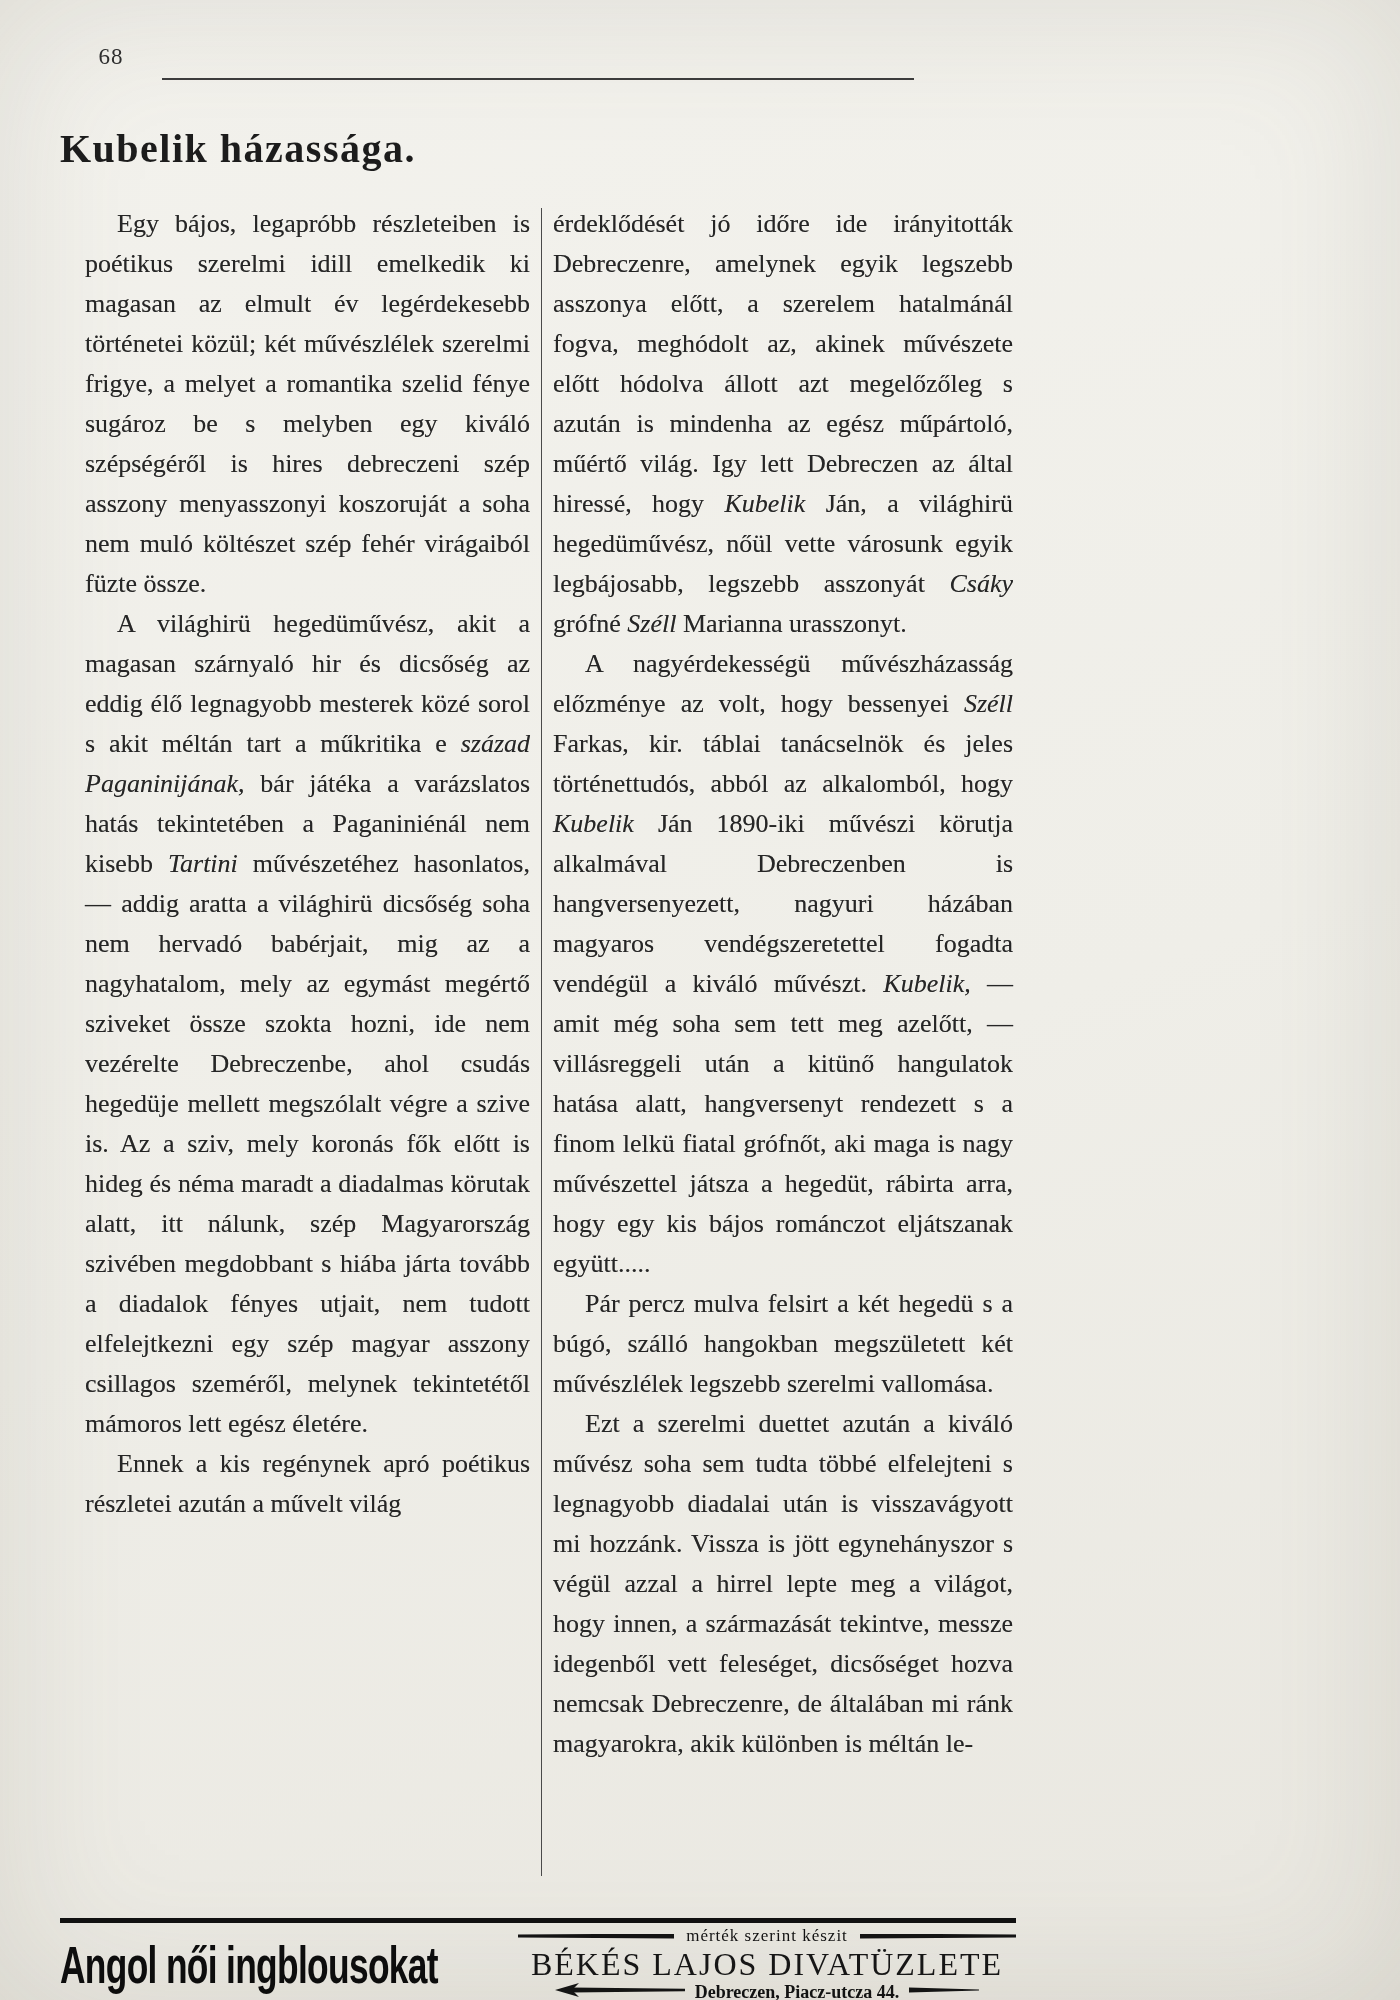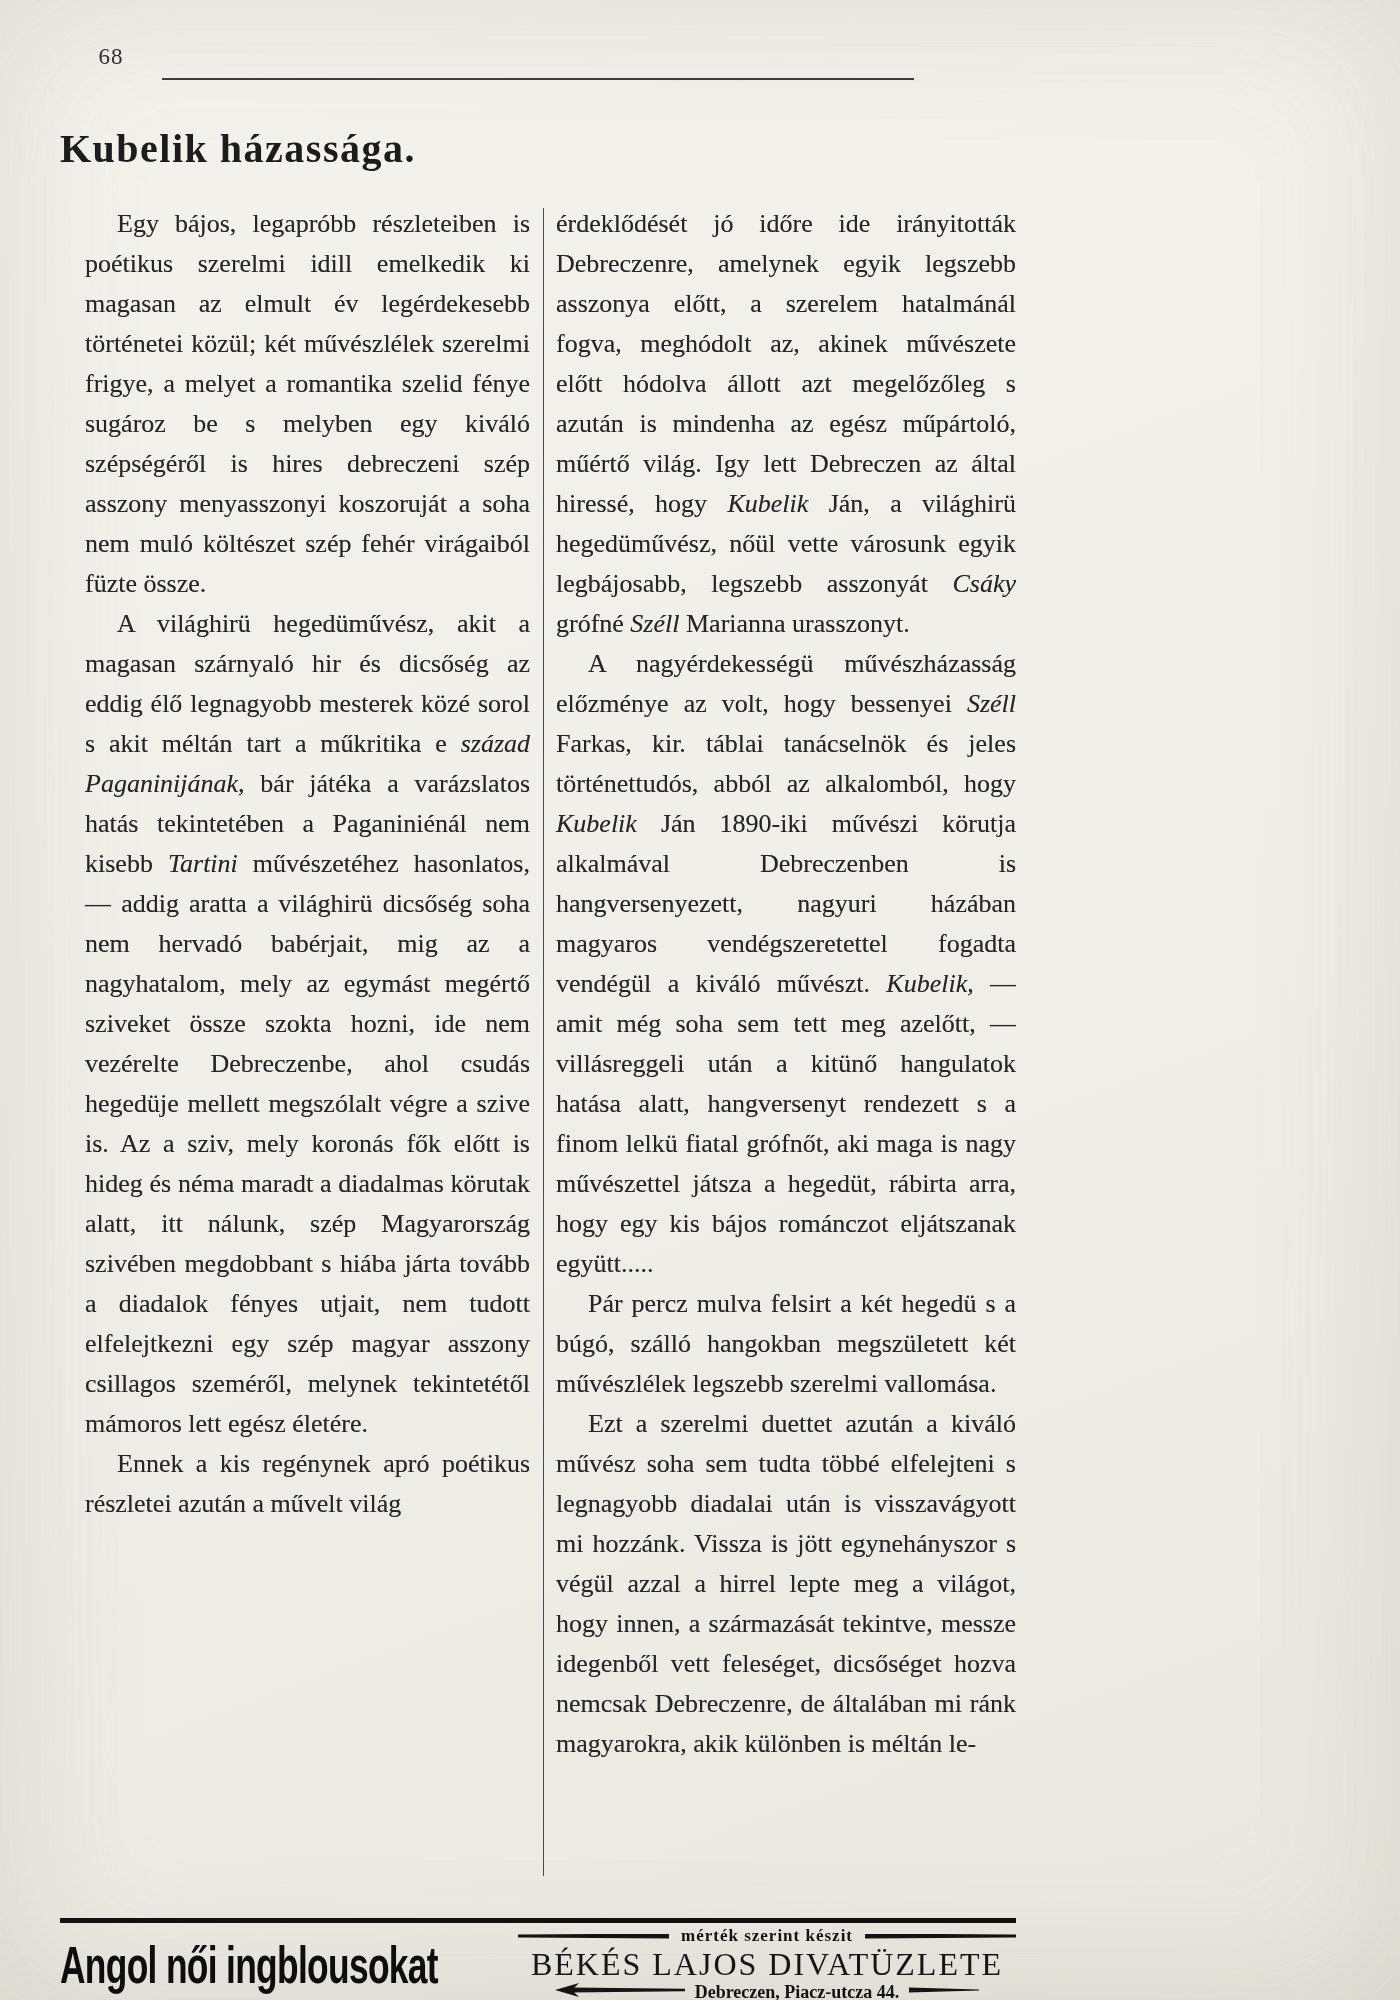--- a/index.html
+++ b/index.html
@@ -26,21 +26,21 @@
   .header-rule { margin-top: 6px; margin-left: 102px; width: 752px; border-top: 2px solid #3c3c3c; }
 
   
   .article-title {
     margin-top: 44px; width: 100%;
     font-size: 40px; font-weight: bold;
     letter-spacing: 1.5px; color: #1c1c1c; line-height: 50px;
   }
 
   
-  .columns { display: flex; margin-top: 30px; padding-left: 25px; height: 1672px; overflow: hidden; justify-content: space-between; }
+  .columns { display: flex; margin-top: 30px; padding-left: 25px; height: 1672px; overflow: hidden; }
   .col {
     font-size: 26px; line-height: 40px; text-align: justify;
     color: #262626; text-shadow: 0 0 0.4px rgba(40,40,40,0.45);
   }
   .col-left { width: 445px; }
   .col-divider { width: 1px; background: #4a4a4a; margin: 4px 11px 0 11px; }
   .col-right { width: 460px; }
   .col p { text-indent: 32px; }
   .col p.noindent { text-indent: 0; }
 
@@ -54,21 +54,21 @@
     flex: 0 0 458px; width: 458px; white-space: nowrap;
     font-family: "Liberation Sans", "DejaVu Sans", sans-serif;
     font-weight: bold; font-size: 52px; line-height: 64px; letter-spacing: -1px;
     color: #0d0d0d; transform: scaleX(0.68); transform-origin: left center;
   }
   .ad-right { flex: 1; display: flex; flex-direction: column; align-items: center; }
   .tagline-row { display: flex; align-items: center; width: 100%; }
   .tag-rule { flex: 1; height: 5px; background: #141414; }
   .tag-rule.left  { clip-path: polygon(0 20%, 100% 0, 100% 100%, 0 80%); }
   .tag-rule.right { clip-path: polygon(0 0, 100% 20%, 100% 80%, 0 100%); }
-  .tagline-text { font-weight: bold; font-size: 17px; line-height: 18px; letter-spacing: 1px; margin: 0 12px; white-space: nowrap; color: #121212; }
+  .tagline-text { font-weight: normal; font-size: 17px; line-height: 18px; letter-spacing: 1px; margin: 0 12px; white-space: nowrap; color: #121212; }
   .shop-name { font-size: 32px; line-height: 34px; letter-spacing: 2px; margin-top: 2px; white-space: nowrap; color: #161616; }
   .address-row { display: flex; align-items: center; justify-content: center; margin-top: 1px; width: 100%; }
   .address-text { font-weight: bold; font-size: 18px; line-height: 20px; margin: 0 10px; white-space: nowrap; color: #121212; }
   .flourish { display: inline-block; }
 </style>
 </head>
 <body>
 
 <div class="page">
   <div class="content">

